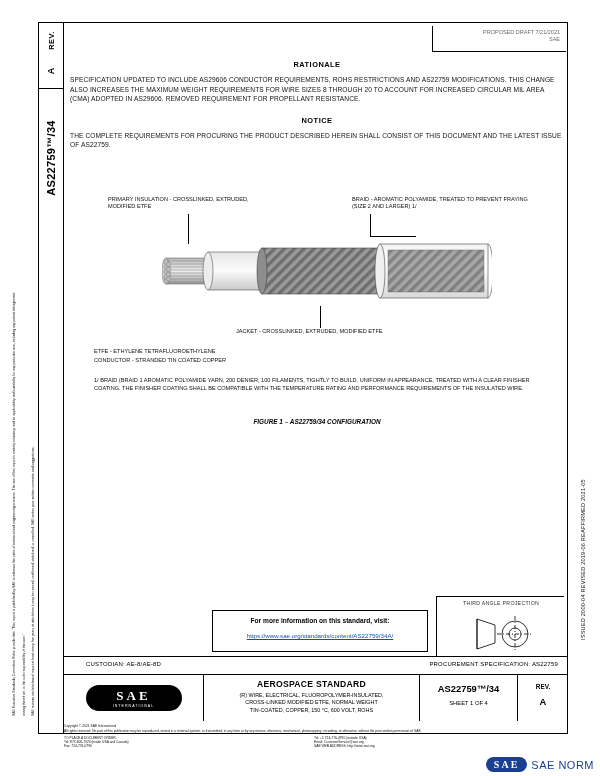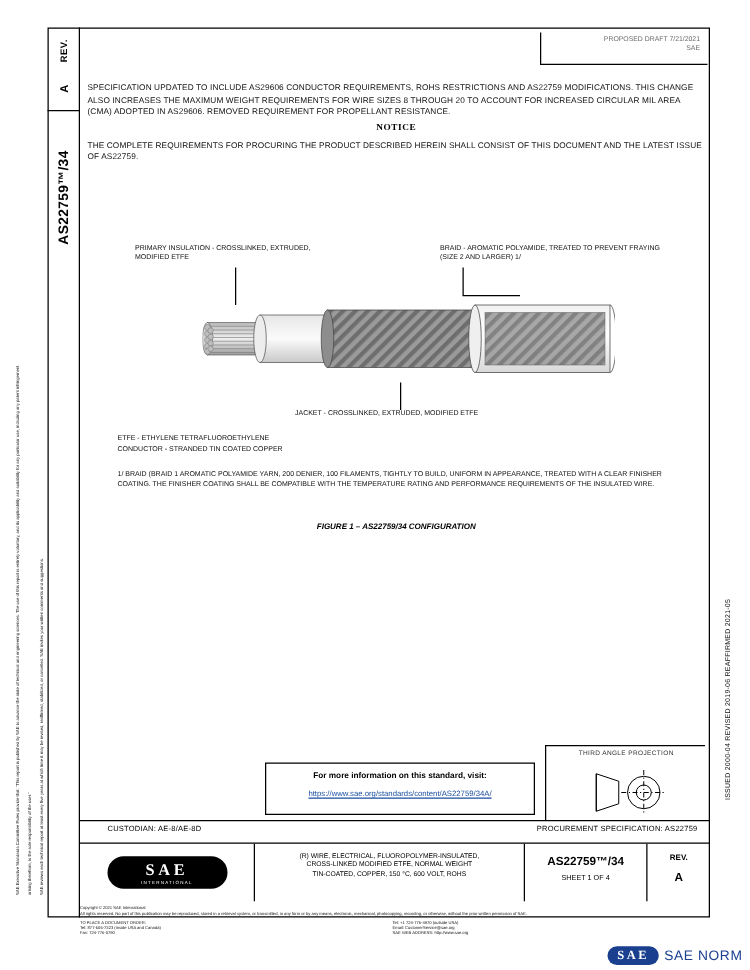--- a/index.html
+++ b/index.html
@@ -108,21 +108,21 @@
     line-height: 1.35;
     text-align: right;
   }
 
   
   .body { position: absolute; left: 70px; top: 60px; width: 494px; }
   .ctr { text-align: center; }
   .h-s { font-size: 7.4px; font-weight: bold; letter-spacing: .5px; }
   .p { font-size: 6.6px; line-height: 1.45; color: #111; letter-spacing: .1px; }
   .mt6 { margin-top: 6px; }
-  .mt14 { margin-top: 2px; font-family: Liberation Serif, serif; }
+  .mt14 { margin-top: 12px; }
 
   
   .fig { position: absolute; left: 70px; top: 196px; width: 494px; height: 250px; }
   .lbl { position: absolute; font-size: 5.6px; line-height: 1.3; color: #111; }
   .leader { position: absolute; background: #000; }
 
   .cable { position: absolute; left: 92px; top: 44px; width: 330px; height: 62px; }
 
   .figcap {
     position: absolute; left: 0; top: 222px; width: 494px;
@@ -239,20 +239,21 @@
     <div class="rev-div"></div>
     <div class="doc-id">AS22759™/34</div>
   </div>
 
   <div class="stamp">
     <div>PROPOSED DRAFT 7/21/2021</div>
     <div>SAE</div>
   </div>
 
   <div class="body">
+    <div class="ctr h-s">RATIONALE</div>
     <div class="p mt6">SPECIFICATION UPDATED TO INCLUDE AS29606 CONDUCTOR REQUIREMENTS, ROHS RESTRICTIONS AND AS22759 MODIFICATIONS. THIS CHANGE ALSO INCREASES THE MAXIMUM WEIGHT REQUIREMENTS FOR WIRE SIZES 8 THROUGH 20 TO ACCOUNT FOR INCREASED CIRCULAR MIL AREA (CMA) ADOPTED IN AS29606. REMOVED REQUIREMENT FOR PROPELLANT RESISTANCE.</div>
     <div class="ctr h-s mt14">NOTICE</div>
     <div class="p mt6">THE COMPLETE REQUIREMENTS FOR PROCURING THE PRODUCT DESCRIBED HEREIN SHALL CONSIST OF THIS DOCUMENT AND THE LATEST ISSUE OF AS22759.</div>
   </div>
 
   <div class="fig">
 
     <div class="lbl" style="left:38px; top:0px; width:160px;">PRIMARY INSULATION - CROSSLINKED,
 EXTRUDED, MODIFIED ETFE</div>
     <div class="lbl" style="left:282px; top:0px; width:185px;">BRAID - AROMATIC POLYAMIDE, TREATED TO
@@ -366,20 +367,21 @@
   </div>
 
   <div class="band2">
     <div class="logo-cell">
       <div class="sae-logo">
         <div class="big">SAE</div>
         <div class="sml">INTERNATIONAL</div>
       </div>
     </div>
     <div class="title-cell">
+      <div class="main">AEROSPACE STANDARD</div>
       <div class="sub" style="white-space:pre-line;">(R) WIRE, ELECTRICAL, FLUOROPOLYMER-INSULATED,
 CROSS-LINKED MODIFIED ETFE, NORMAL WEIGHT
 TIN-COATED, COPPER, 150 °C, 600 VOLT, ROHS</div>
     </div>
     <div class="num-cell">
       <div class="n">AS22759™/34</div>
       <div class="s">SHEET 1 OF 4</div>
     </div>
     <div class="rev-cell">
       <div class="r">REV.</div>

